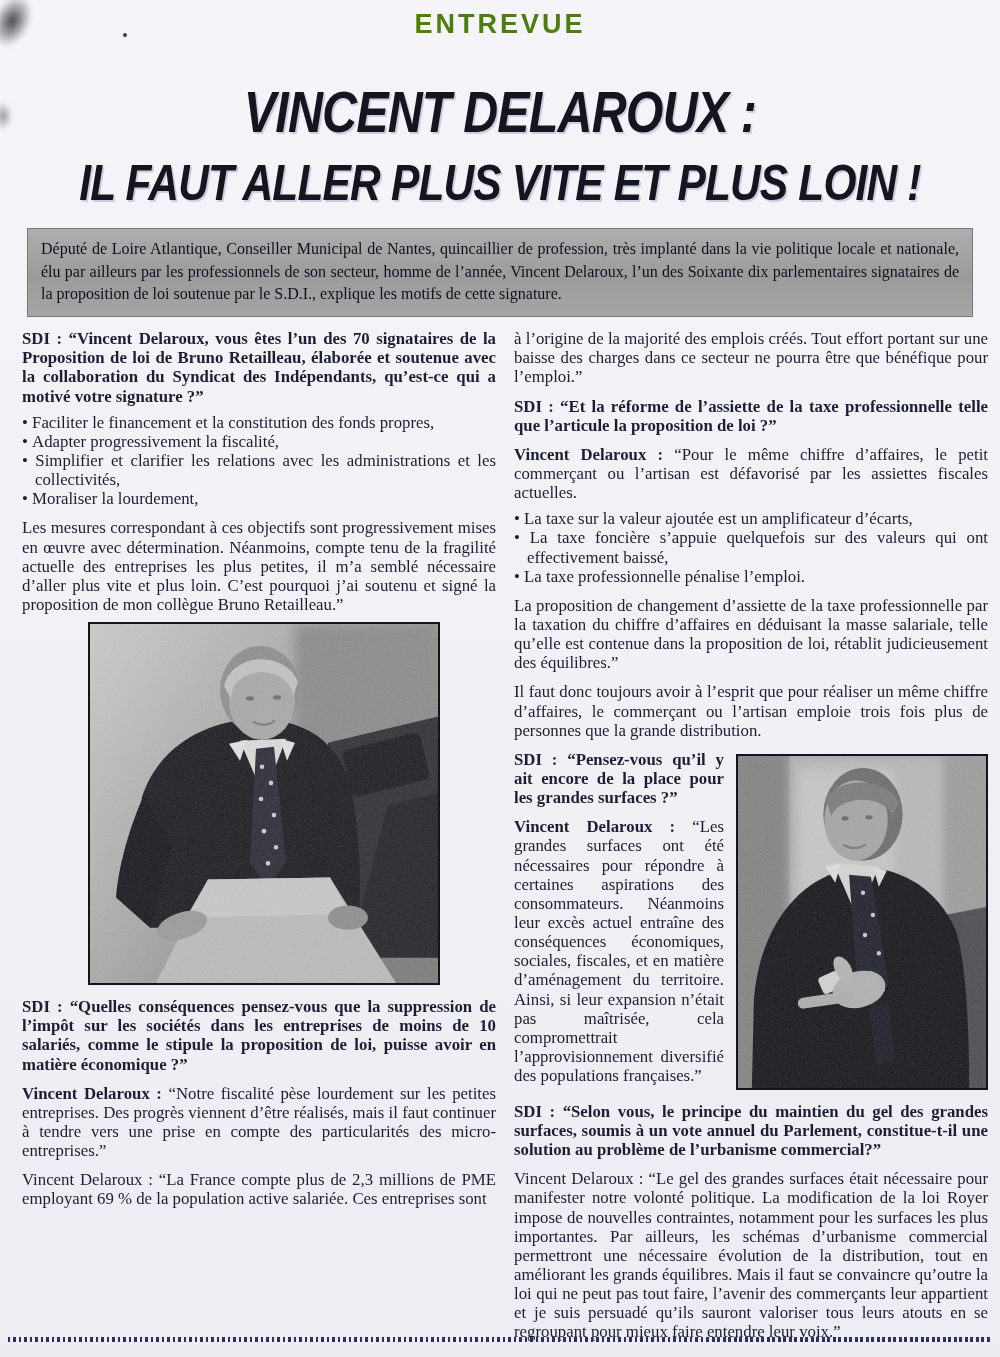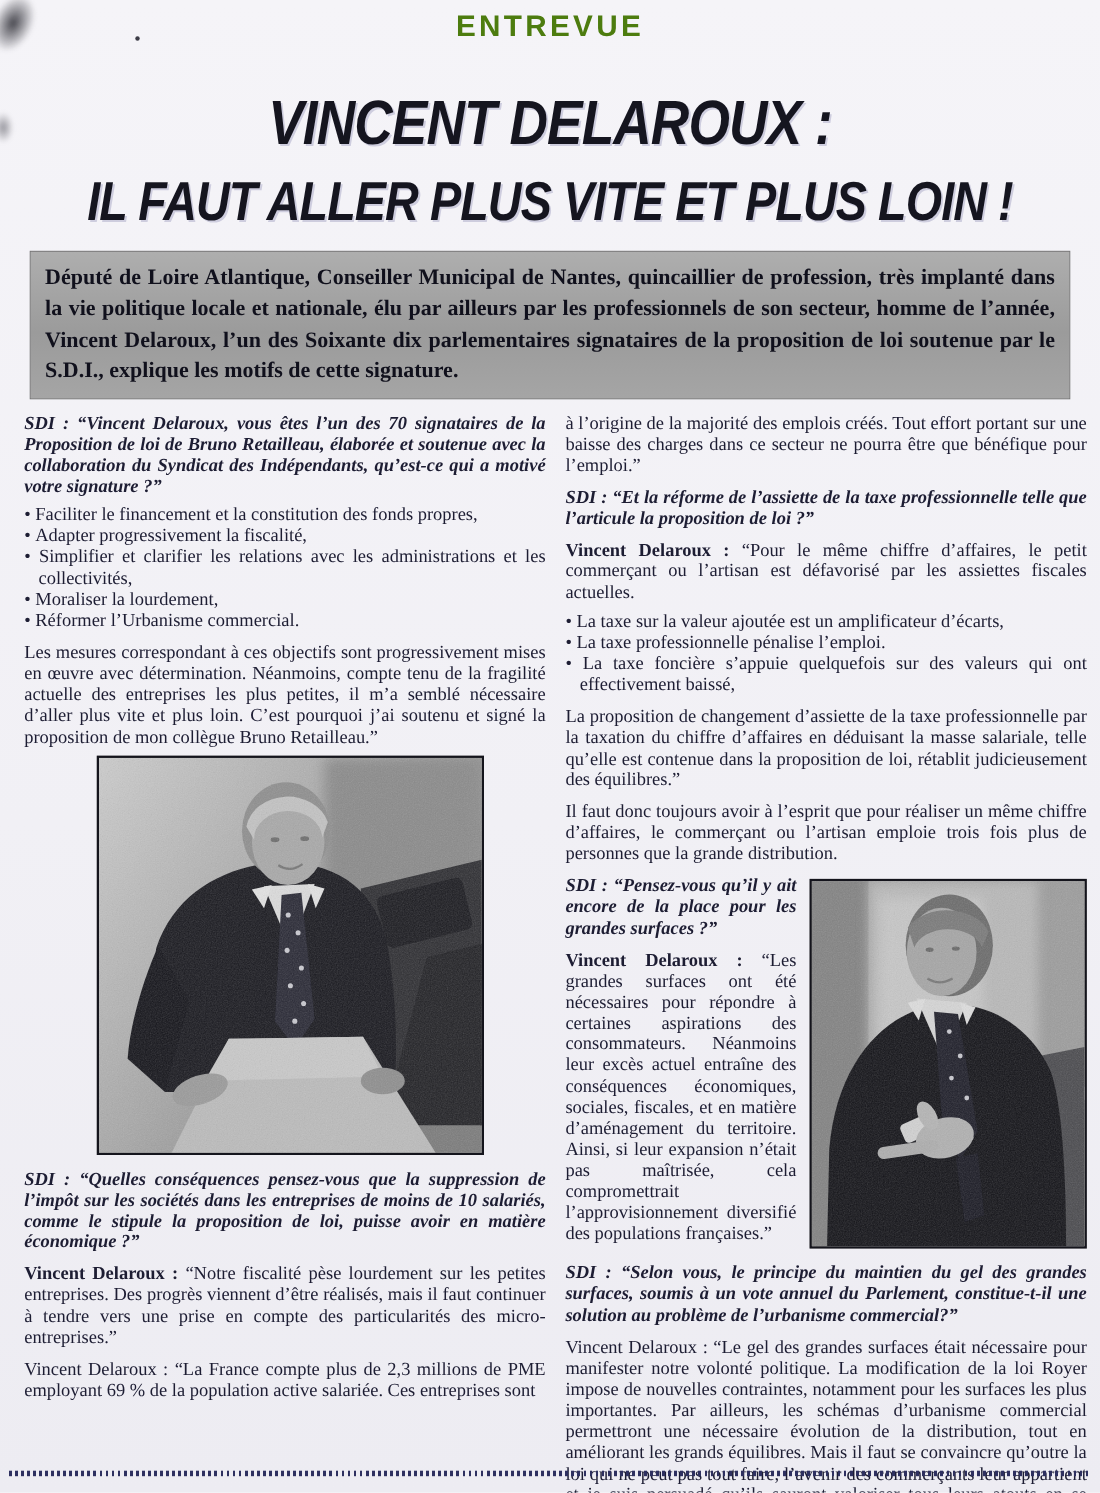--- a/index.html
+++ b/index.html
@@ -30,29 +30,29 @@
     transform:scaleX(.85);transform-origin:50% 50%;
     white-space:nowrap;line-height:1;
   }
   .t1{font-size:57px;margin-top:44px;}
   .t2{font-size:50px;margin-top:17px;}
 
   .intro{
     margin:20px 27px 0 27px;padding:9px 13px 10px 13px;
     background:linear-gradient(180deg,#aeaeae,#9b9b9b 55%,#a5a5a5);
     border:1px solid #787878;
-    font-weight:bold;font-size:20px;line-height:1.42;text-align:justify;
+    font-weight:normal;font-size:16px;line-height:1.42;text-align:justify;
     color:#10101c;
   }
 
   .cols{display:flex;gap:18px;padding:12px 12px 0 22px;}
   .col{width:474px;font-size:16.8px;line-height:1.14;text-align:justify;}
   .col p{margin:10px 0 0 0;}
   .col > :first-child{margin-top:0;}
-  .q{font-weight:bold;font-style:italic;}
+  .q{font-weight:bold;}
   .bullets{list-style:none;margin:7px 0 0 0;padding:0;}
   .bullets li{padding-left:13px;text-indent:-13px;text-align:justify;margin:0;}
   .bullets li::before{content:"\2022\00a0";}
 
   .photo{border:2px solid #14141c;background:#9a9a9a;box-sizing:border-box;}
   .photo svg{display:block;width:100%;height:100%;}
   .photo1{width:352px;height:363px;margin:8px 0 12px 66px;}
   .photo2{float:right;width:252px;height:336px;margin:14px 0 10px 12px;}
   .clear{clear:both;padding-top:2px;}
 
@@ -78,21 +78,20 @@
 
   <div class="cols">
 
     <div class="col">
       <p class="q">SDI : “Vincent Delaroux, vous êtes l’un des 70 signataires de la Proposition de loi de Bruno Retailleau, élaborée et soutenue avec la collaboration du Syndicat des Indépendants, qu’est-ce qui a motivé votre signature ?”</p>
       <ul class="bullets">
         <li>Faciliter le financement et la constitution des fonds propres,</li>
         <li>Adapter progressivement la fiscalité,</li>
         <li>Simplifier et clarifier les relations avec les administrations et les collectivités,</li>
         <li>Moraliser la lourdement,</li>
-        <li>Réformer l’Urbanisme commercial.</li>
       </ul>
       <p class="a">Les mesures correspondant à ces objectifs sont progressivement mises en œuvre avec détermination. Néanmoins, compte tenu de la fragilité actuelle des entreprises les plus petites, il m’a semblé nécessaire d’aller plus vite et plus loin. C’est pourquoi j’ai soutenu et signé la proposition de mon collègue Bruno Retailleau.”</p>
 
       <div class="photo photo1">
         <svg viewBox="0 0 348 357" preserveAspectRatio="none">
           <defs>
             <linearGradient id="bg1" x1="0" y1="0" x2="1" y2="0.7">
               <stop offset="0" stop-color="#cccccc"></stop>
                 <stop offset="0.5" stop-color="#a8a8a8"></stop>
                 <stop offset="1" stop-color="#7c7c7c"></stop>
@@ -146,22 +145,22 @@
       <p class="a"><b>Vincent Delaroux :</b> <span>“Notre fiscalité pèse lourdement sur les petites entreprises. Des progrès viennent d’être réalisés, mais il faut continuer à tendre vers une prise en compte des particularités des micro-entreprises.”</span></p>
       <p class="a">Vincent Delaroux : “La France compte plus de 2,3 millions de PME employant 69 % de la population active salariée. Ces entreprises sont</p>
     </div>
 
     <div class="col">
       <p class="a">à l’origine de la majorité des emplois créés. Tout effort portant sur une baisse des charges dans ce secteur ne pourra être que bénéfique pour l’emploi.”</p>
       <p class="q">SDI : “Et la réforme de l’assiette de la taxe professionnelle telle que l’articule la proposition de loi ?”</p>
       <p class="a"><b>Vincent Delaroux :</b> <span>“Pour le même chiffre d’affaires, le petit commerçant ou l’artisan est défavorisé par les assiettes fiscales actuelles.</span></p>
       <ul class="bullets">
         <li>La taxe sur la valeur ajoutée est un amplificateur d’écarts,</li>
+        <li>La taxe foncière s’appuie quelquefois sur des valeurs qui ont effectivement baissé,</li>
         <li>La taxe professionnelle pénalise l’emploi.</li>
-        <li>La taxe foncière s’appuie quelquefois sur des valeurs qui ont effectivement baissé,</li>
       </ul>
       <p class="a">La proposition de changement d’assiette de la taxe professionnelle par la taxation du chiffre d’affaires en déduisant la masse salariale, telle qu’elle est contenue dans la proposition de loi, rétablit judicieusement des équilibres.”</p>
       <p class="a">Il faut donc toujours avoir à l’esprit que pour réaliser un même chiffre d’affaires, le commerçant ou l’artisan emploie trois fois plus de personnes que la grande distribution.</p>
 
       <div class="photo photo2">
         <svg viewBox="0 0 250 330" preserveAspectRatio="none">
           <defs>
             <filter id="soft2" x="-30%" y="-30%" width="160%" height="160%">
                 <feGaussianBlur stdDeviation="5"></feGaussianBlur>
               </filter>

